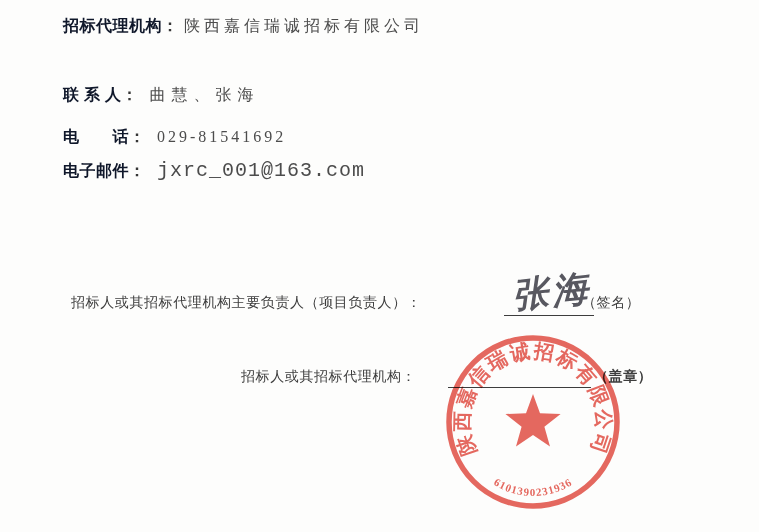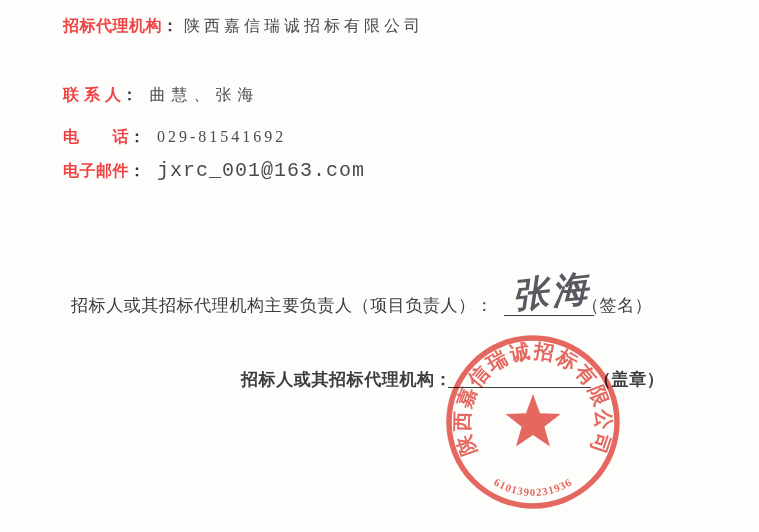--- a/index.html
+++ b/index.html
@@ -21,21 +21,21 @@
   .info-row {
     position: absolute;
     left: 63px;
     white-space: nowrap;
     font-size: 16px;
     color: #4a4a4a;
     line-height: 20px;
   }
   .info-row .label {
     font-weight: bold;
-    color: #ef4444;
+    color: #0f172a;
     letter-spacing: 0.5px;
     white-space: pre;
   }
   .info-row .colon {
     font-weight: bold;
     color: #363636;
   }
   .info-row .value {
     margin-left: 12px;
     color: #4c4c4c;
@@ -47,27 +47,27 @@
   #row-4 { top: 161px; }
   #row-0 .value { letter-spacing: 4px; margin-left: 6px; }
   #row-1 .value { letter-spacing: 1px; }
   #row-2 .value { letter-spacing: 6px; }
   #row-3 .value { letter-spacing: 3px; margin-top: 44px; }
   #row-4 .value { letter-spacing: 1px; font-family: "Liberation Mono", "DejaVu Sans Mono", monospace; font-size: 20px; }
   
   .sig-text {
     position: absolute;
     white-space: nowrap;
-    font-size: 17px;
+    font-size: 14px;
     color: #3d3d3d;
     letter-spacing: 0.6px;
   }
   #resp-label { left: 71px; top: 294px; }
   #sign-suffix { left: 582px; top: 294px; }
-  #agency-label { left: 241px; top: 368px; font-weight: bold; }
+  #agency-label { left: 241px; top: 368px; }
   #seal-suffix { left: 594px; top: 368px; font-weight: bold; }
   .handwritten {
     position: absolute;
     left: 512px;
     top: 268px;
     font-size: 36px;
     font-weight: bold;
     font-style: italic;
     color: #474750;
     transform: rotate(-6deg);

